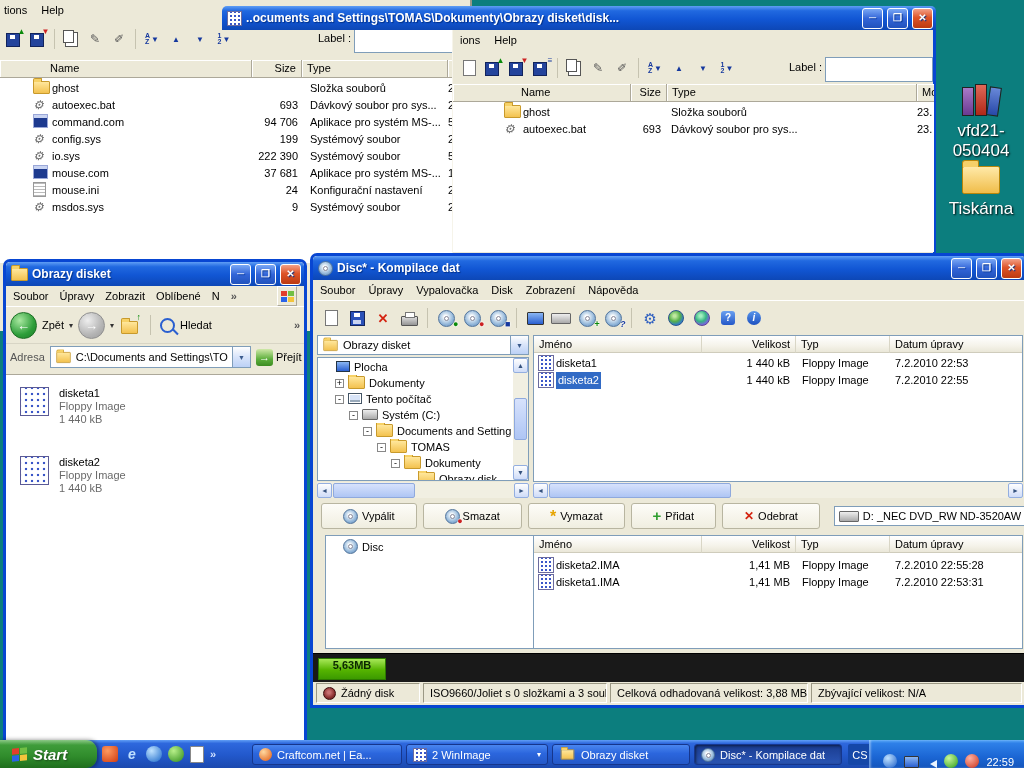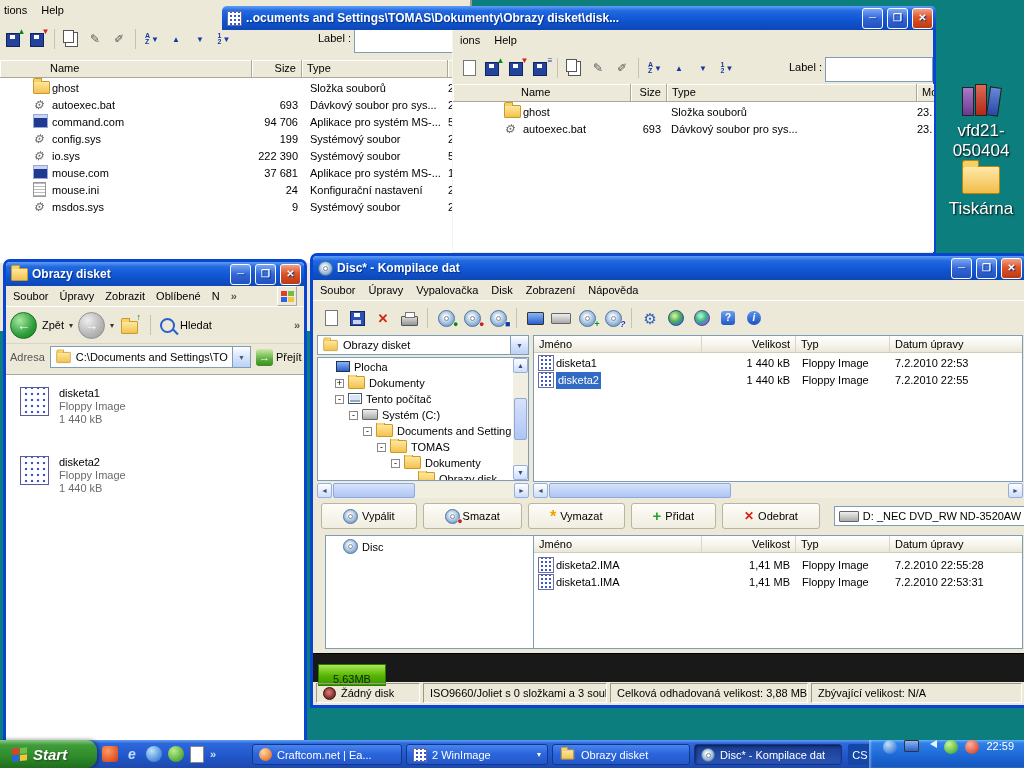--- a/index.html
+++ b/index.html
@@ -172,21 +172,21 @@
 .sflag i:nth-child(3){background:#2a63e8}.sflag i:nth-child(4){background:#f3c43c}
 .ql{position:absolute;left:102px;top:0;height:28px;display:flex;align-items:center;gap:6px}
 .qli{width:16px;height:16px;border-radius:3px;display:inline-flex;align-items:center;justify-content:center;
   color:#fff;font-size:11px;font-weight:bold}
 .task{position:absolute;top:4px;height:21px;background:linear-gradient(#4a86f0,#2b66dd 45%,#2458c8);
   border:1px solid #16368c;border-radius:3px;color:#fff;font-size:11px;display:flex;align-items:center;
   gap:5px;padding:0 6px;white-space:nowrap;overflow:hidden;box-sizing:border-box}
 .task.active{background:linear-gradient(#1a3c90,#2a55b4);box-shadow:inset 1px 1px 3px rgba(0,0,0,.55)}
 .lang{position:absolute;top:4px;height:21px;width:24px;background:#1547a8;color:#fff;display:flex;
   align-items:center;justify-content:center;font-size:11px;border-radius:2px}
-.tray{position:absolute;right:0;top:0;height:28px;display:flex;align-items:flex-start;gap:7px;
+.tray{position:absolute;right:0;top:0;height:28px;display:flex;align-items:flex-end;gap:7px;
   padding:0 10px 0 14px;background:linear-gradient(180deg,#58a7f8 0%,#2e80e8 12%,#1b66d4 60%,#1455bc 100%);
   box-shadow:inset 2px 0 2px rgba(255,255,255,.35)}
 .tri{width:14px;height:14px;border-radius:50%;display:inline-block}
 .clock{color:#fff}
 .spk{width:0;height:0;border:4px solid transparent;border-right:7px solid #eaf4ff;display:inline-block}
 </style>
 </head>
 <body>
 
 <div id="desktop">
@@ -679,23 +679,23 @@
           <span class="f-ic"><i class="flopimg"></i></span>
           <span class="f-name">disketa1.IMA</span>
           <span class="f-size">1,41 MB</span>
           <span class="f-type">Floppy Image</span>
           <span class="f-date">7.2.2010 22:53:31</span>
         </div>
       </div>
     </div>
 
     <div class="abs" style="left:0;top:397px;width:712px;height:28px;background:#191919;border-top:1px solid #000">
-      <div style="position:absolute;left:5px;top:10px;width:66px;height:20px;
+      <div style="position:absolute;left:5px;top:4px;width:66px;height:20px;
            background:linear-gradient(#a8e858,#55b400 55%,#3c9a00);border:1px solid #2c7a00;
-           display:flex;align-items:flex-end;justify-content:center;font-weight:normal;color:#0b2800">
+           display:flex;align-items:flex-start;justify-content:center;font-weight:bold;color:#0b2800">
         <span>5,63MB</span>
       </div>
     </div>
 
     <div class="abs" style="left:0;top:425px;width:712px;height:24px;display:flex;align-items:center;padding:2px 3px;box-sizing:border-box">
       <span class="stcell" style="width:104px">
         <span class="nodisc"></span>
         <span>Žádný disk</span>
       </span>
       <span class="stcell" style="width:184px">

